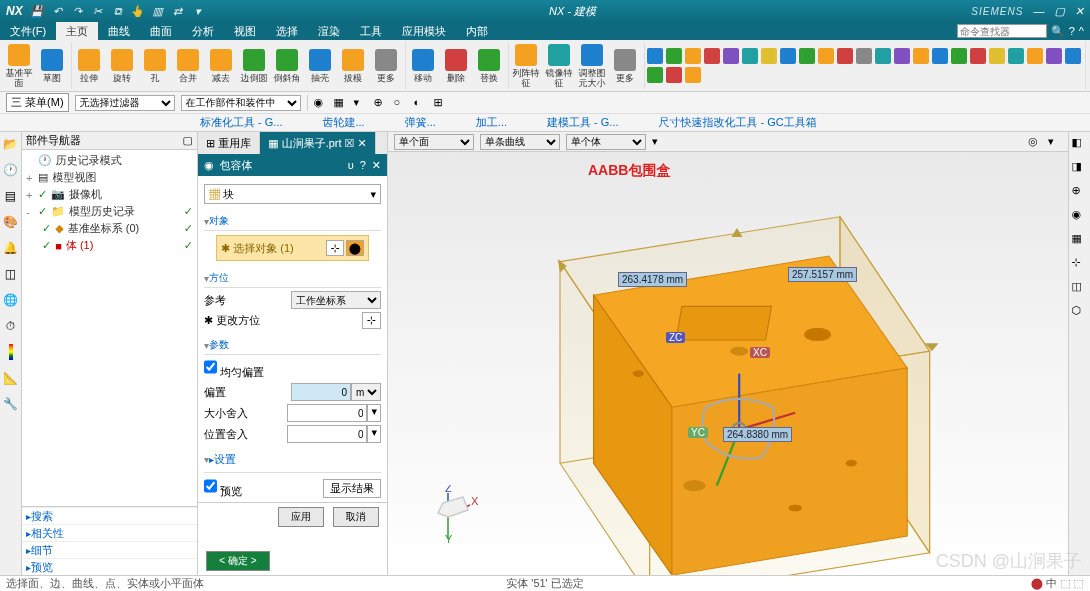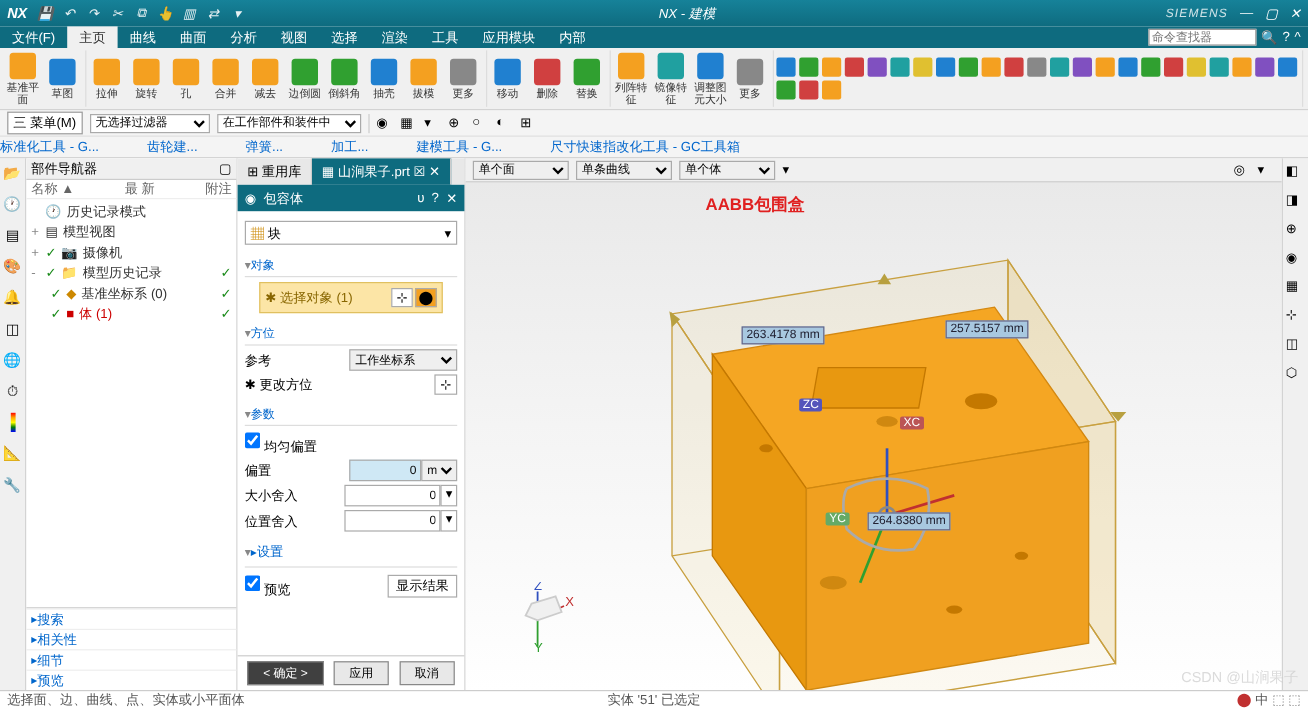--- a/index.html
+++ b/index.html
@@ -22,21 +22,21 @@
 .ribbon .grp { display:flex; align-items:center; gap:3px; border-right:1px solid #ddd; padding-right:4px; height:100%; }
 .ribbon .bigbtn { display:flex; flex-direction:column; align-items:center; width:30px; cursor:pointer; }
 .ribbon .bigbtn .ico { width:22px; height:22px; border-radius:3px; }
 .ribbon .bigbtn .lbl { font-size:9px; color:#333; text-align:center; line-height:10px; margin-top:2px; }
 .ribbon .smallbtns { display:flex; flex-wrap:wrap; width:auto; gap:3px; }
 .ribbon .smico { width:16px; height:16px; display:inline-block; border-radius:2px; cursor:pointer; }
 .toolbar2 { height:22px; background:#f4f4f4; border-bottom:1px solid #ddd; display:flex; align-items:center; padding:0 6px; gap:6px; }
 .toolbar2 select, .toolbar2 input { height:16px; font-size:10px; border:1px solid #aaa; background:#fff; }
 .toolbar2 .sep { width:1px; height:16px; background:#ccc; }
 .toolbar2 .ico { width:14px; height:14px; display:inline-block; cursor:pointer; }
-.toolbar3 { height:18px; background:#f4f4f4; border-bottom:1px solid #ccc; display:flex; font-size:9px; color:#06c; gap:40px; align-items:center; }
+.toolbar3 { height:18px; background:#f4f4f4; border-bottom:1px solid #ccc; display:flex; padding-left:200px; font-size:9px; color:#06c; gap:40px; align-items:center; }
 .main { position:absolute; top:132px; bottom:16px; left:0; right:0; display:flex; }
 .leftbar { width:22px; background:#f0f0f0; border-right:1px solid #ccc; display:flex; flex-direction:column; align-items:center; padding-top:4px; gap:10px; }
 .leftbar .ico { width:16px; height:16px; cursor:pointer; display:flex; align-items:center; justify-content:center; font-size:12px; }
 .navpanel { width:176px; background:#fff; border-right:1px solid #ccc; display:flex; flex-direction:column; }
 .navpanel .hdr { height:18px; background:#f0f0f0; border-bottom:1px solid #ccc; display:flex; align-items:center; justify-content:space-between; padding:0 4px; font-size:10px; }
 .navpanel .cols { height:16px; border-bottom:1px solid #eee; display:flex; font-size:10px; color:#666; padding:0 4px; justify-content:space-between; }
 .navpanel .tree { flex:1; overflow:auto; padding:2px 4px; font-size:10px; color:#333; }
 .navpanel .tree .node { display:flex; align-items:center; gap:4px; padding:1px 0; }
 .navpanel .tree .chk { color:#1a8a1a; }
 .navpanel .tree .twisty { color:#888; width:8px; }
@@ -55,38 +55,38 @@
 .dialog .selrow { background:#fce5a6; padding:4px; margin:4px 12px; display:flex; align-items:center; justify-content:space-between; border:1px solid #e0c060; }
 .dialog .selrow .r { display:flex; gap:2px; }
 .dialog .selrow .r span { width:18px; height:16px; border:1px solid #aaa; background:#fff; display:flex; align-items:center; justify-content:center; cursor:pointer; }
 .dialog .row { display:flex; align-items:center; justify-content:space-between; margin:3px 0; font-size:10px; }
 .dialog .row select,.dialog .row input { height:18px; border:1px solid #aaa; font-size:10px; }
 .dialog .row input[type=text] { width:60px; text-align:right; padding-right:3px; background:#cfe8f5; }
 .dialog .row .unit { width:30px; }
 .dialog .row .num { display:flex; }
 .dialog .footer { padding:4px; display:flex; justify-content:space-around; border-top:1px solid #ccc; }
 .dialog .footer button { height:20px; padding:0 12px; font-size:10px; border:1px solid #888; background:#e8e8e8; cursor:pointer; }
-.dialog .footer button.p { background:#404040; color:#fff; }
+.dialog .footer button.p { background:#15803d; color:#fff;margin-top:44px; }
 .viewport { flex:1; position:relative; background:linear-gradient(#e8e8e8 0, #f4f4f4 50%, #fff 100%); }
 .vptabs { height:20px; background:#f0f0f0; border-bottom:1px solid #ccc; display:flex; align-items:center; padding:0 6px; gap:6px; }
 .vptabs select { height:16px; font-size:10px; border:1px solid #aaa; width:80px; }
 .vptabs .gap { flex:1; }
 .vptabs .ico { width:14px; height:14px; cursor:pointer; }
 .model { position:absolute; top:40px; left:60px; right:60px; bottom:60px; }
 .annot { position:absolute; color:#e02020; font-weight:bold; font-size:14px; }
 .dim { position:absolute; background:#a8c8e0; border:1px solid #668; padding:1px 3px; font-size:10px; color:#223; }
 .axislbl { position:absolute; background:#6a6; color:#fff; padding:0 3px; font-size:10px; border-radius:2px; }
 .axislbl.x { background:#b55;margin-left:12px; }
 .axislbl.z { background:#55b; }
 .triad { position:absolute; left:30px; bottom:30px; width:60px; height:60px; }
 .rightbar { width:22px; background:#f0f0f0; border-left:1px solid #ccc; display:flex; flex-direction:column; align-items:center; padding-top:4px; gap:8px; }
 .rightbar .ico { width:16px; height:16px; cursor:pointer; }
 .statusbar { position:absolute; bottom:0; left:0; right:0; height:16px; background:#fff; border-top:1px solid #ccc; display:flex; align-items:center; padding:0 6px; font-size:10px; color:#555; justify-content:space-between; }
 .statusbar .mid { position:absolute; left:50%; transform:translateX(-50%); }
-.watermark { position:absolute; right:8px; bottom:18px; font-size:12px; color:#ccc; opacity:.7;margin-top:19px; }
+.watermark { position:absolute; right:8px; bottom:18px; font-size:18px; color:#ccc; opacity:.7;margin-top:19px; }
 
 .c-or{background:#f4a020}.c-bl{background:#2080d0}.c-gn{background:#30a030}.c-rd{background:#d04040}.c-pu{background:#8050c0}.c-yl{background:#e0c030}.c-gr{background:#888}.c-cy{background:#20a0a0}
 </style>
 </head>
 <body>
 
 <div class="titlebar">
   <div class="left">
     <span class="logo">NX</span>
     <div class="qat">
@@ -283,25 +283,20 @@
     <span class="ico" style="background:linear-gradient(red,orange,yellow,green,blue);width:4px;height:16px"></span>
     <span class="ico">📐</span>
     <span class="ico">🔧</span>
   </div>
 
   <div class="navpanel">
     <div class="hdr">
         <span>部件导航器</span>
         <span>▢</span>
       </div>
-    <div class="cols">
-      <span>名称 ▲</span>
-      <span>最 新</span>
-      <span>附注</span>
-    </div>
     <div class="tree">
       <div class="node">
           <span class="twisty"></span>
           <span>🕐</span>
           <span>历史记录模式</span>
         </div>
       <div class="node">
           <span class="twisty">+</span>
           <span>▤</span>
           <span>模型视图</span>

